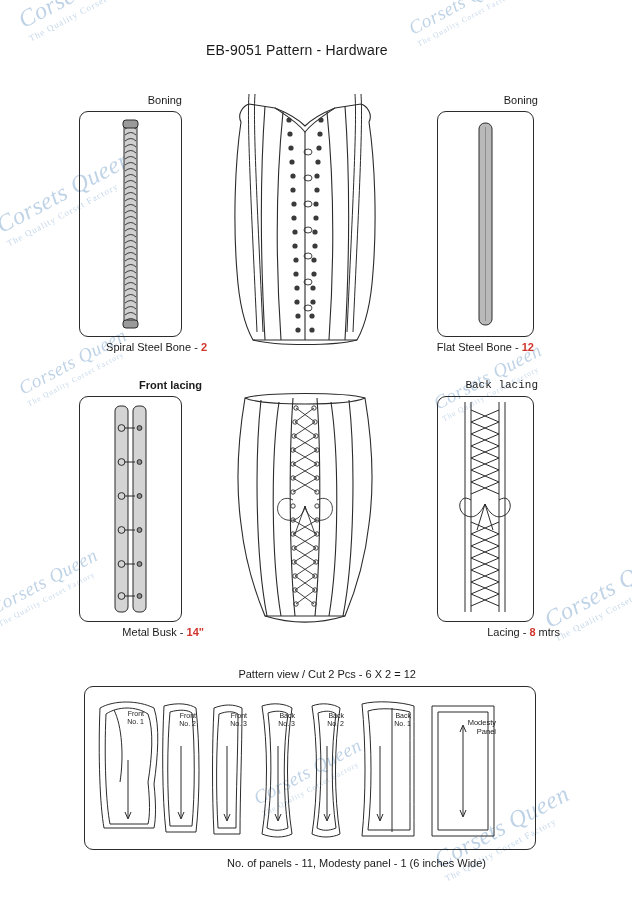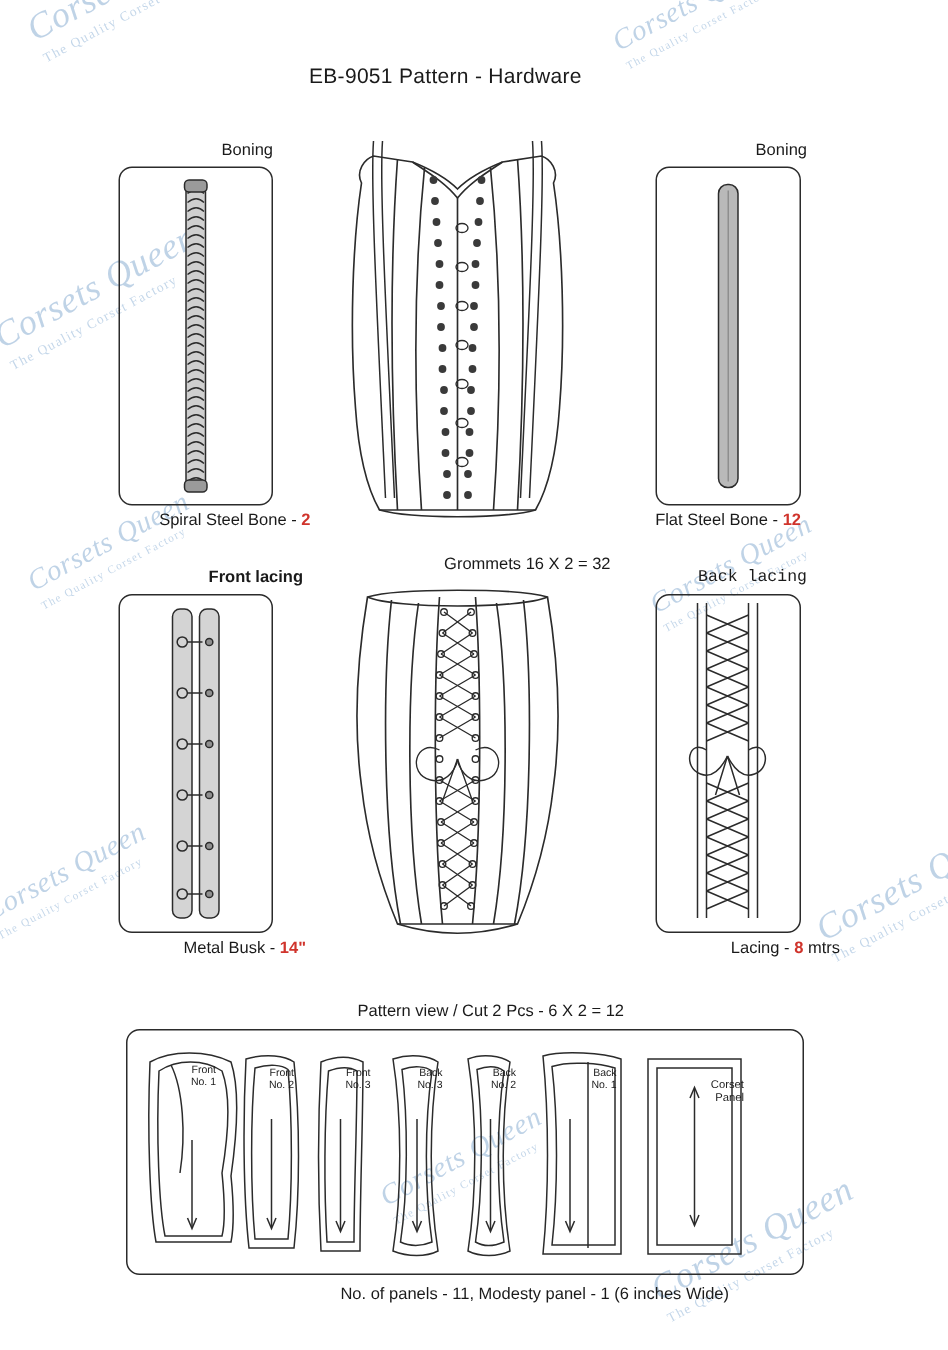--- a/index.html
+++ b/index.html
@@ -249,21 +249,20 @@
             <circle cx="107" cy="248" r="2.6"></circle>
         </g>
       </g>
 
       <g stroke="#2b2b2b" stroke-width="1" fill="none">
         <path d="M156 12 C158 40 154 120 148 250"></path>
         <path d="M150 12 C152 40 148 120 142 250"></path>
       </g>
     </svg>
   </div>
-  <div class="cap" style="left:203px;top:370px;width:204px;">Grommets 16 X 2 = 32</div>
 
   <div class="cap" style="left:58px;top:379px;width:144px;font-weight:bold;">Front lacing</div>
   <div class="box" style="left:79px;top:396px;width:103px;height:226px;"></div>
   <div class="svgwrap" style="left:79px;top:396px;">
     <svg width="103" height="226" viewBox="0 0 103 226">
       <g stroke="#2b2b2b" stroke-width="1" fill="#d4d4d4">
         <rect x="36" y="10" width="13" height="206" rx="5"></rect>
         <rect x="54" y="10" width="13" height="206" rx="5"></rect>
       </g>
 
@@ -472,19 +471,19 @@
   </div>
   <div class="cap" style="left:308px;top:712px;width:36px;font-size:7px;line-height:8px;">
     <span>Back</span><br>
     <span>No. 2</span>
   </div>
   <div class="cap" style="left:375px;top:712px;width:36px;font-size:7px;line-height:8px;">
     <span>Back</span><br>
     <span>No. 1</span>
   </div>
   <div class="cap" style="left:444px;top:718px;width:52px;font-size:7.5px;line-height:9px;">
-    <span>Corset</span><br>
+    <span>Modesty</span><br>
     <span>Panel</span>
   </div>
 
   <div class="cap" style="left:146px;top:857px;width:340px;">No. of panels - 11, Modesty panel - 1 (6 inches Wide)</div>
 
 </div>
 
 </body></html>

